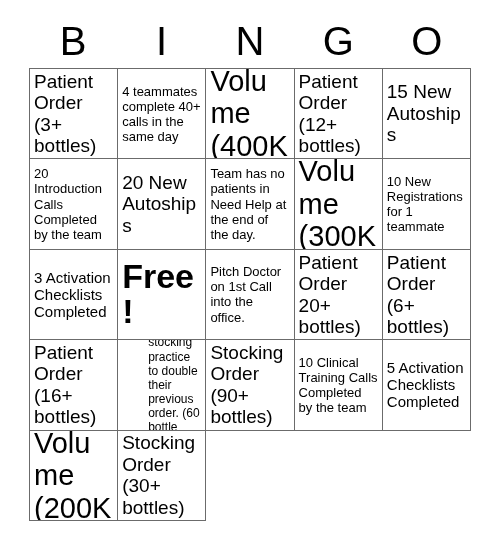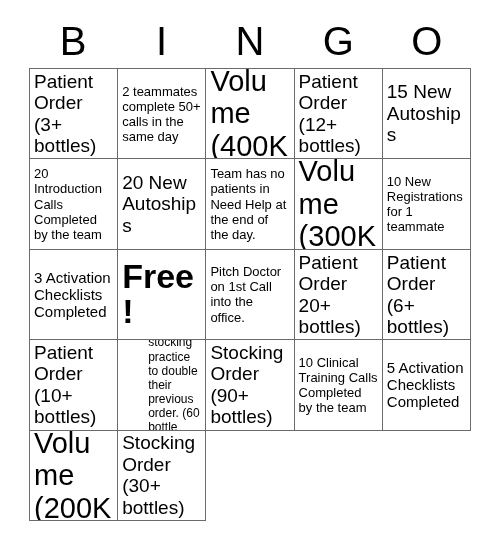--- a/index.html
+++ b/index.html
@@ -108,21 +108,21 @@
     <div class="header-letter">N</div>
     <div class="header-letter">G</div>
     <div class="header-letter">O</div>
   </div>
 
   <div id="bingo-grid">
       <div class="bingo-cell">
         <span class="cell-text sz-lg">Patient Order (3+ bottles)</span>
       </div>
       <div class="bingo-cell">
-        <span class="cell-text sz-sm">2 teammates complete 50+ calls in the same day</span>
+        <span class="cell-text sz-sm">4 teammates complete 40+ calls in the same day</span>
       </div>
       <div class="bingo-cell">
         <span class="cell-text sz-xl">Team Volume (400K+)</span>
       </div>
       <div class="bingo-cell">
         <span class="cell-text sz-lg">Patient Order (12+ bottles)</span>
       </div>
       <div class="bingo-cell">
         <span class="cell-text sz-lg">15 New Autoships</span>
       </div>
@@ -150,21 +150,21 @@
       <div class="bingo-cell">
         <span class="cell-text sz-sm">Pitch Doctor on 1st Call into the office.</span>
       </div>
       <div class="bingo-cell">
         <span class="cell-text sz-lg">Patient Order 20+ bottles)</span>
       </div>
       <div class="bingo-cell">
         <span class="cell-text sz-lg">Patient Order (6+ bottles)</span>
       </div>
       <div class="bingo-cell">
-        <span class="cell-text sz-lg">Patient Order (10+ bottles)</span>
+        <span class="cell-text sz-lg">Patient Order (16+ bottles)</span>
       </div>
       <div class="bingo-cell">
         <span class="cell-text sz-xs">Get stocking practice to double their previous order. (60 bottle minimum)</span>
       </div>
       <div class="bingo-cell">
         <span class="cell-text sz-lg">Stocking Order (90+ bottles)</span>
       </div>
       <div class="bingo-cell">
         <span class="cell-text sz-sm">10 Clinical Training Calls Completed by the team</span>
       </div>

